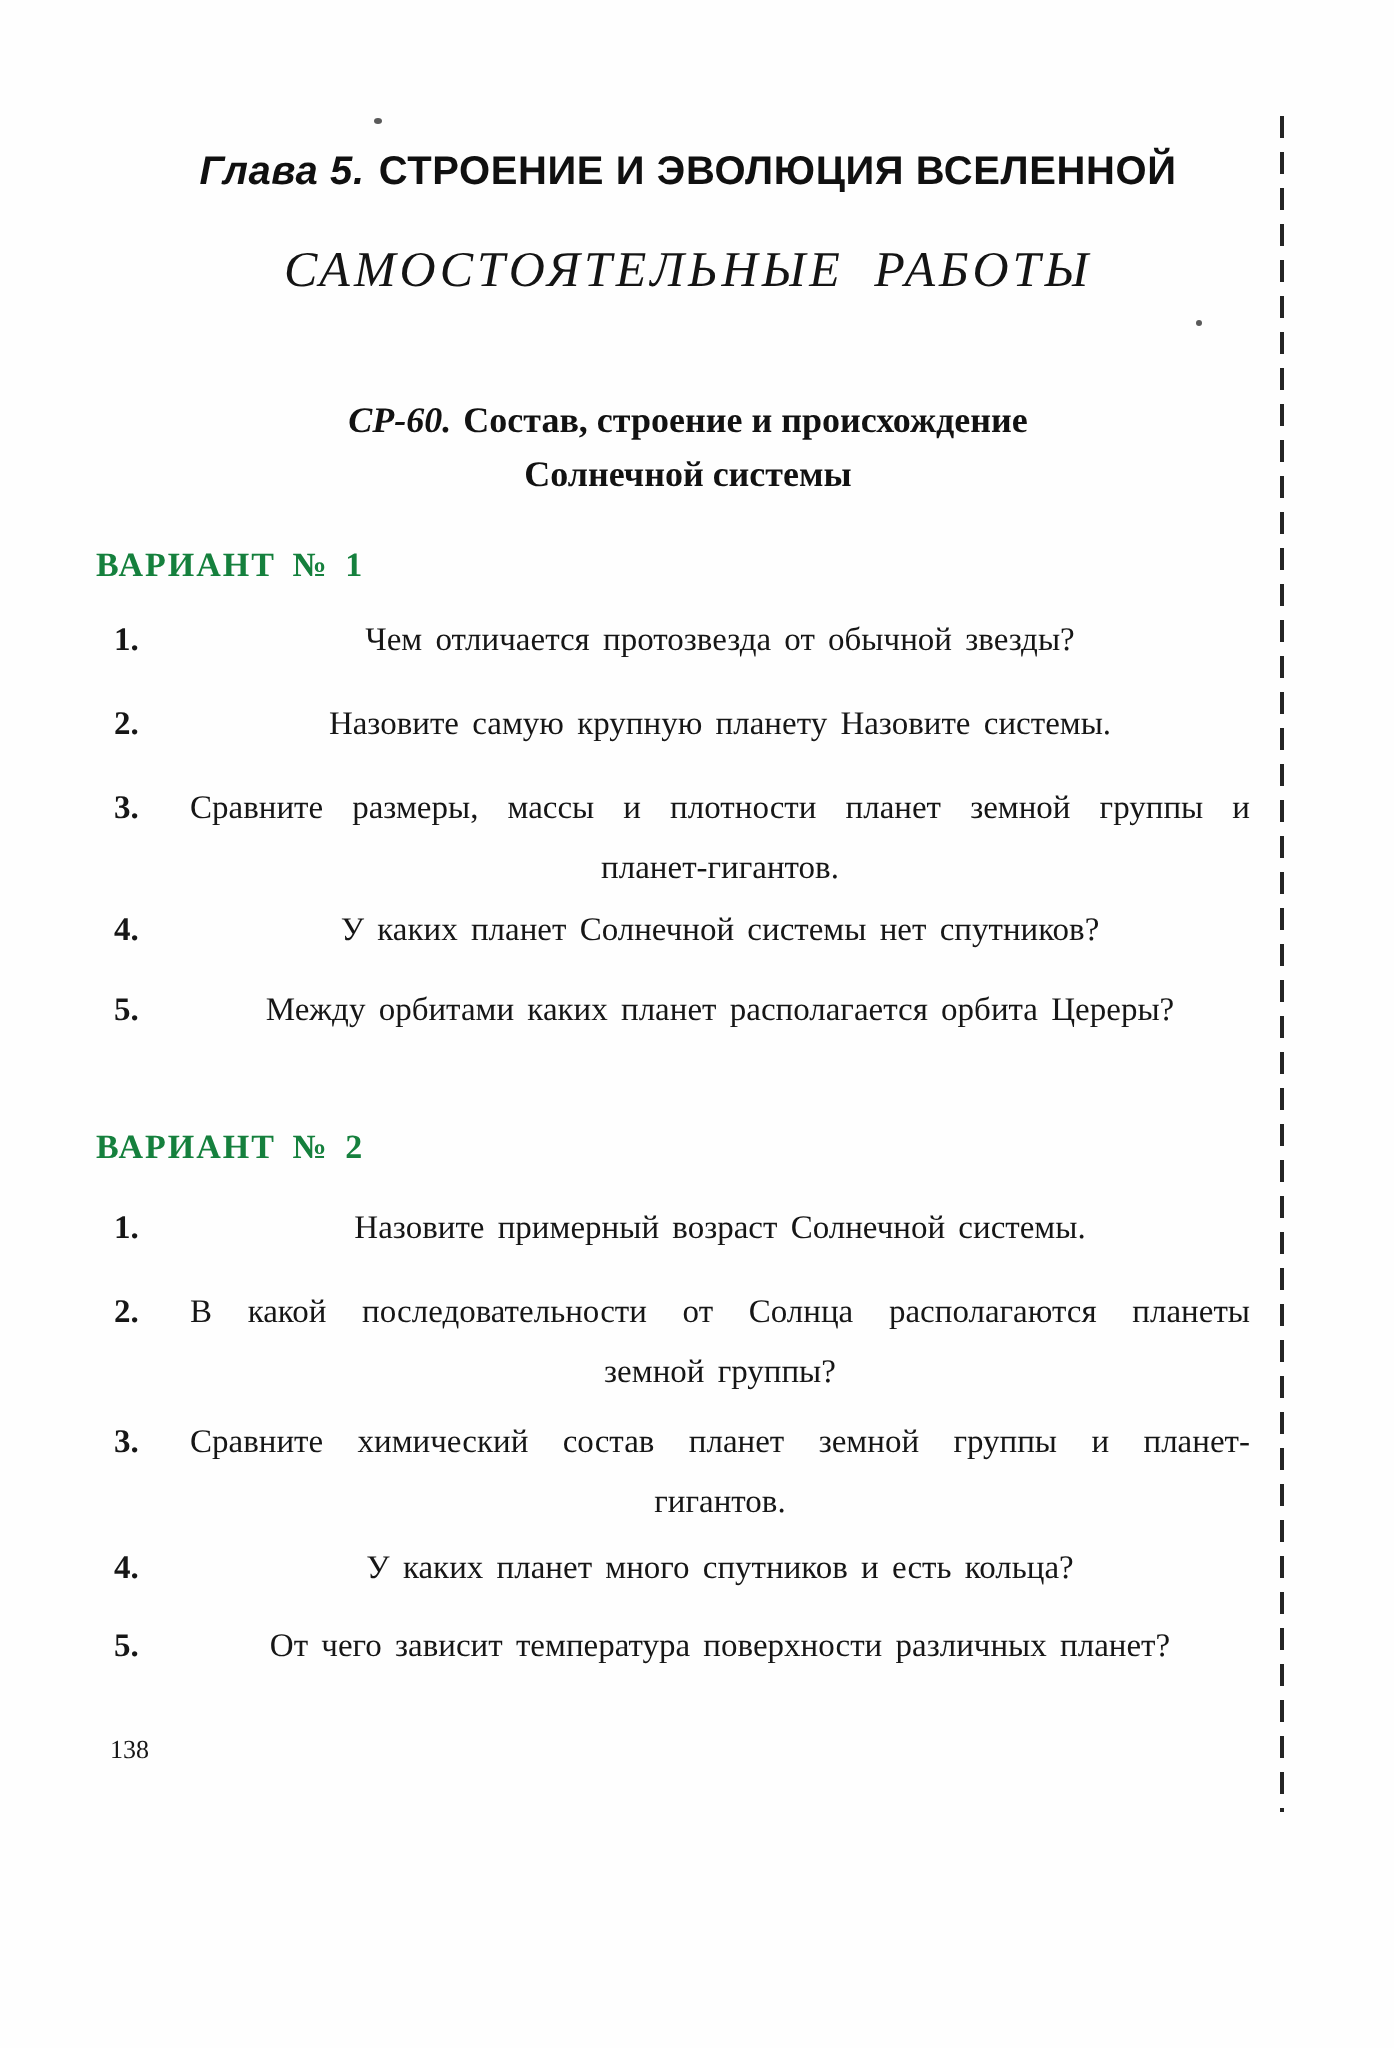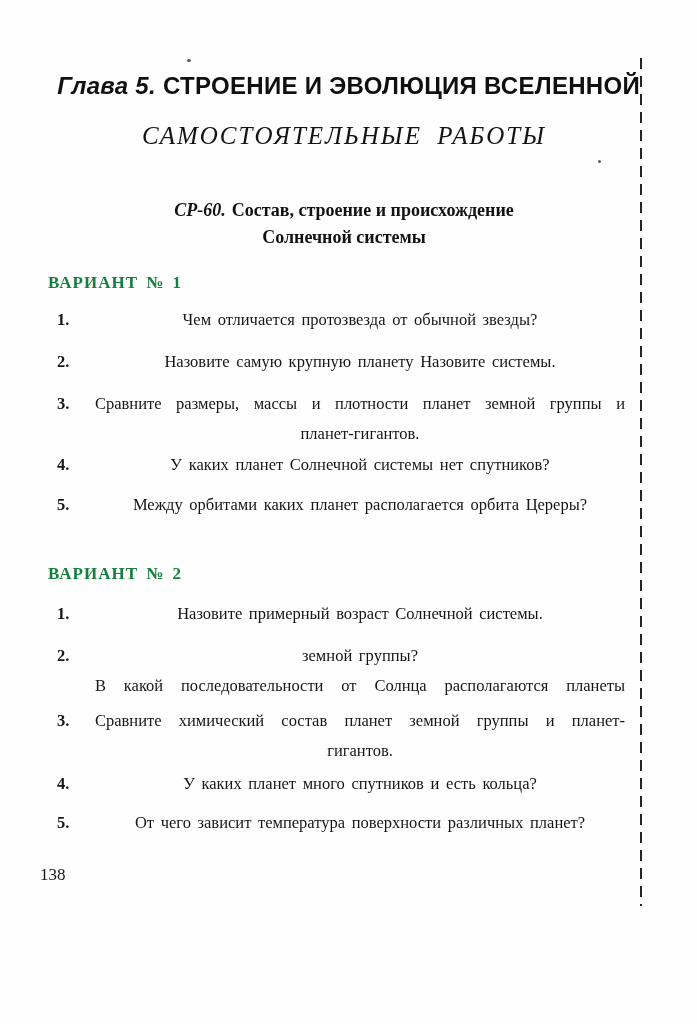--- a/index.html
+++ b/index.html
@@ -9,24 +9,24 @@
     height: 1024px;
     margin: 0 auto;
     background: #fefefe;
     color: #161616;
     overflow: hidden;
   }
   .abs { position: absolute; }
 
   .h-chapter {
     top: 74px; left: 48px; right: 57px;
-    text-align: right;
+    text-align: center;
     font-family: "Liberation Sans", sans-serif;
     font-weight: bold;
-    font-size: 24px;
+    font-size: 20px;
     line-height: 24px;
     letter-spacing: 0.3px;
     color: #101010;
   }
   .h-chapter .pfx { font-style: italic; margin-right: 7px; }
 
   .h-samost {
     top: 124px; left: 48px; right: 57px;
     text-align: center;
     font-family: "Liberation Serif", serif;
@@ -75,23 +75,23 @@
   .item .num {
     position: absolute;
     left: 2px; top: 0;
     font-weight: bold;
   }
   .item .lines { margin-left: 40px; }
   .item .line { text-align: center; }
   .item .line.just { text-align: justify; text-align-last: justify; }
 
   .pagenum {
-    top: 865px; left: 40px;
-    font-family: "Liberation Serif", serif;
-    font-size: 17px;
+    top: 865px; left: 55px;
+    font-family: "Liberation Serif", serif;
+    font-size: 13px;
     line-height: 20px;
     color: #161616;
   }
 
   .fold-line {
     top: 58px; left: 640px;
     width: 2px; height: 848px;
     background: repeating-linear-gradient(to bottom, #242424 0px, #242424 11px, transparent 11px, transparent 18px);
   }
 
@@ -158,22 +158,22 @@
   <div class="abs item" style="top:599px">
     <span class="num">1.</span>
     <div class="lines">
         <div class="line">Назовите примерный возраст Солнечной системы.</div>
       </div>
   </div>
 
   <div class="abs item" style="top:641px">
     <span class="num">2.</span>
     <div class="lines">
+      <div class="line just">В какой последовательности от Солнца располагаются планеты</div>
       <div class="line">земной группы?</div>
-      <div class="line just">В какой последовательности от Солнца располагаются планеты</div>
     </div>
   </div>
 
   <div class="abs item" style="top:706px">
     <span class="num">3.</span>
     <div class="lines">
       <div class="line just">Сравните химический состав планет земной группы и планет-</div>
       <div class="line">гигантов.</div>
     </div>
   </div>

